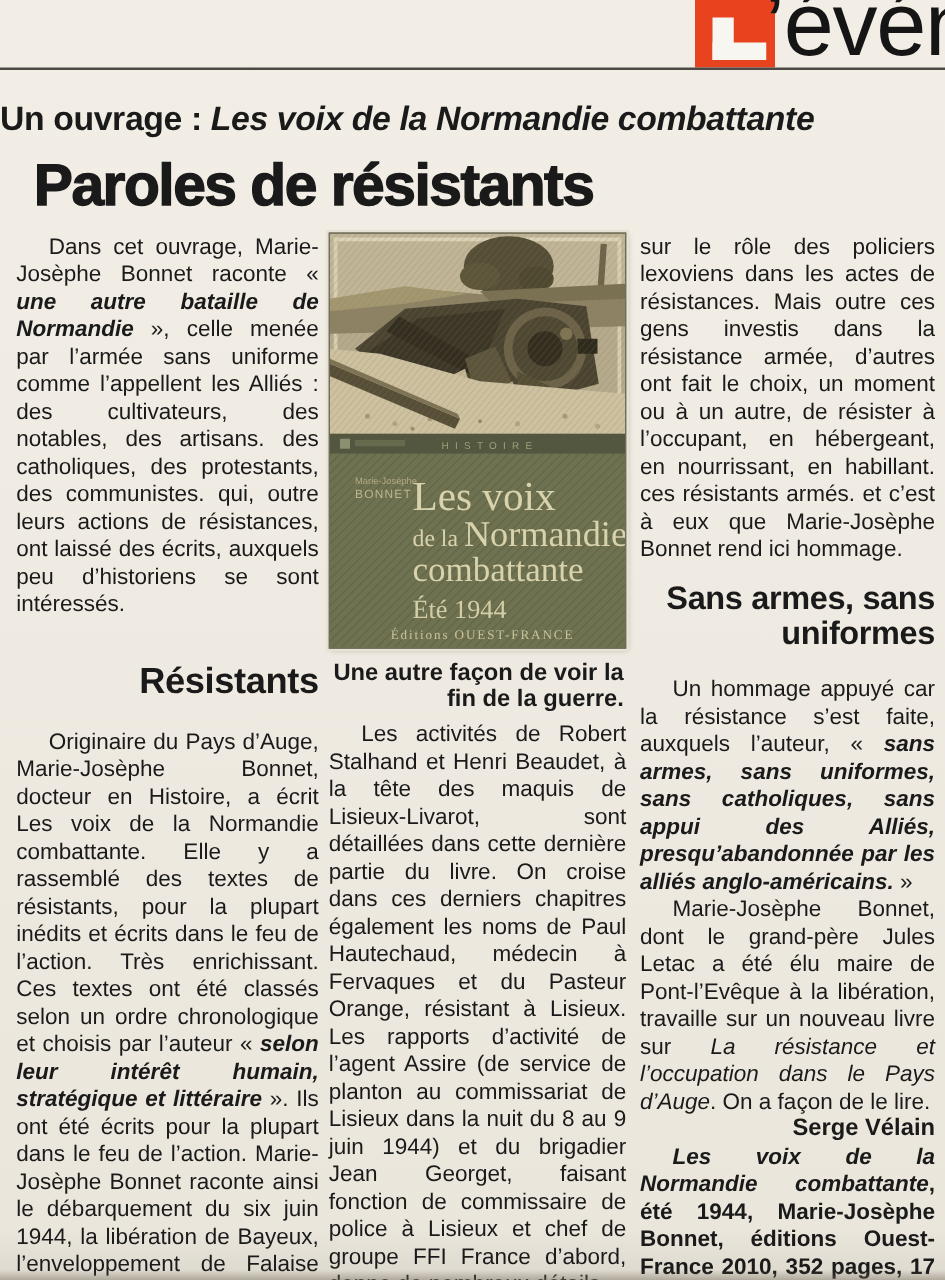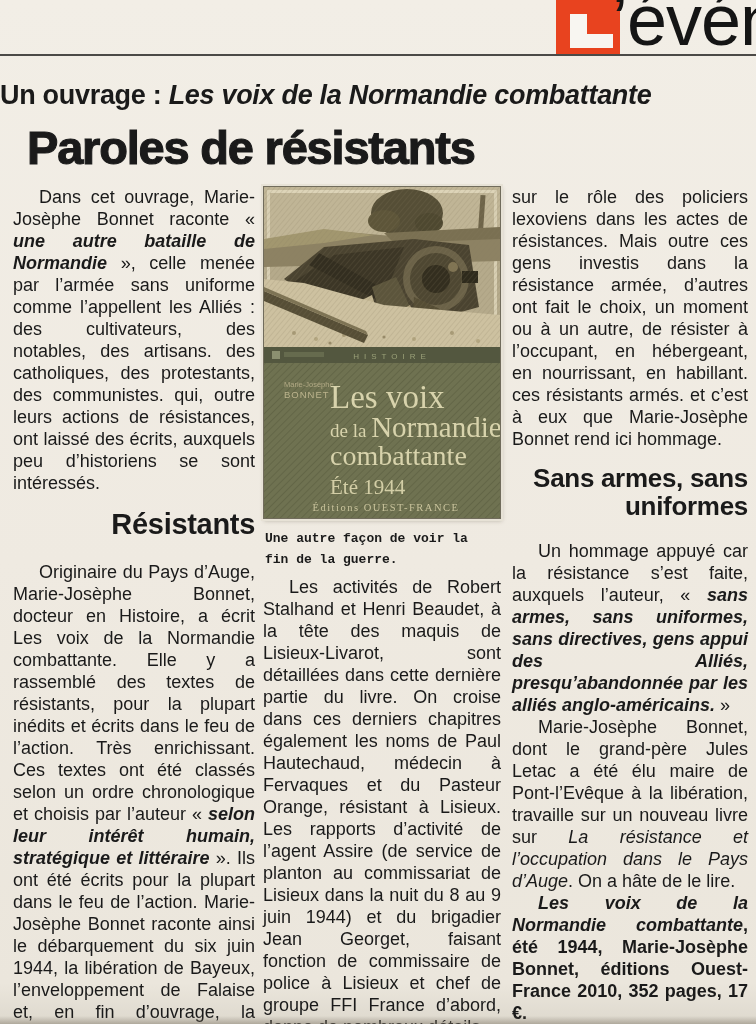--- a/index.html
+++ b/index.html
@@ -25,26 +25,26 @@
   .col{position:absolute;top:186px;font-size:18px;line-height:22px;text-align:justify;}
   .col1{left:13px;width:242px;}
   .col2{left:263px;width:238px;}
   .col3{left:512px;width:236px;}
   p.para{margin:0;text-indent:26px;}
   p.noindent{text-indent:0;}
   .bi{font-weight:700;font-style:italic;}
   .i{font-style:italic;}
   .b{font-weight:700;}
   h2.sec{font-weight:700;text-align:right;letter-spacing:-0.3px;}
-  .col1 h2.sec{font-size:29px;margin:19px 0 26px;}
+  .col1 h2.sec{font-size:29px;margin:40px 0 26px;}
   .col3 h2.sec{font-size:26px;line-height:28px;margin:14px 0 20px;}
   
   .cover{width:236px;height:331px;border:1px solid #716c5c;background:#6f7251;position:relative;
     box-shadow:0 0 0 2px #e7e2d6,1px 2px 4px rgba(90,80,60,.35);}
-  .caption{margin:9px 2px 6px;font-weight:700;font-size:13px;line-height:21px;text-align:left;text-indent:0;font-family:Liberation Mono, monospace;}
+  .caption{margin:9px 2px 6px;font-weight:700;font-size:19px;line-height:21px;text-align:right;text-indent:0;}
   
   .signature{margin:24px 8px 20px 0;text-align:right;font-weight:700;font-size:19px;}
   .credits{font-weight:700;}
   .scan-shadow{position:absolute;left:0;bottom:0;width:756px;height:8px;
     background:linear-gradient(180deg,rgba(120,112,96,0),rgba(120,112,96,.45));}
 </style>
 </head>
 <body>
 
 <div class="page">
@@ -146,19 +146,20 @@
         </g>
       </svg>
     </div>
     <p class="caption">Une autre façon de voir la fin de la guerre.</p>
     <p class="para"><span>Les activités de Robert Stalhand et Henri Beaudet, à la tête des maquis de Lisieux-Livarot, sont détaillées dans cette dernière partie du livre. On croise dans ces derniers chapitres également les noms de Paul Hautechaud, médecin à Fervaques et du Pasteur Orange, résistant à Lisieux. Les rapports d’activité de l’agent Assire (de service de planton au commissariat de Lisieux dans la nuit du 8 au 9 juin 1944) et du brigadier Jean Georget, faisant fonction de commissaire de police à Lisieux et chef de groupe FFI France d’abord, donne de nombreux détails</span></p>
   </div>
 
   <div class="col col3">
     <p class="noindent para"><span>sur le rôle des policiers lexoviens dans les actes de résistances. Mais outre ces gens investis dans la résistance armée, d’autres ont fait le choix, un moment ou à un autre, de résister à l’occupant, en hébergeant, en nourrissant, en habillant. ces résistants armés. et c’est à eux que Marie-Josèphe Bonnet rend ici hommage.</span></p>
     <h2 class="sec">Sans armes, sans uniformes</h2>
-    <p class="para"><span>Un hommage appuyé car la résistance s’est faite, auxquels l’auteur, « </span><span class="bi">sans armes, sans uniformes, sans directives, gens appui des Alliés, presqu’abandonnée par les alliés anglo-américains.</span><span> »</span></p>
-    <p class="para"><span>Marie-Josèphe Bonnet, dont le grand-père Jules Letac a été élu maire de Pont-l’Evêque à la libération, travaille sur un nouveau livre sur </span><span class="i">La résistance et l’occupation dans le Pays d’Auge</span><span>. On a hâte de le lire.</span></p>
+    <p class="para"><span>Un hommage appuyé car la résistance s’est faite, auxquels l’auteur, « </span><span class="bi">sans armes, sans uniformes, sans catholiques, sans appui des Alliés, presqu’abandonnée par les alliés anglo-américains.</span><span> »</span></p>
+    <p class="para"><span>Marie-Josèphe Bonnet, dont le grand-père Jules Letac a été élu maire de Pont-l’Evêque à la libération, travaille sur un nouveau livre sur </span><span class="i">La résistance et l’occupation dans le Pays d’Auge</span><span>. On a façon de le lire.</span></p>
+    <p class="signature para noindent">Serge Vélain</p>
     <p class="credits para"><span class="bi">Les voix de la Normandie combattante</span><span class="b">, été 1944, Marie-Josèphe Bonnet, éditions Ouest-France 2010, 352 pages, 17 €.</span></p>
   </div>
 
   <div class="scan-shadow"></div>
 </div>
 
 </body></html>

